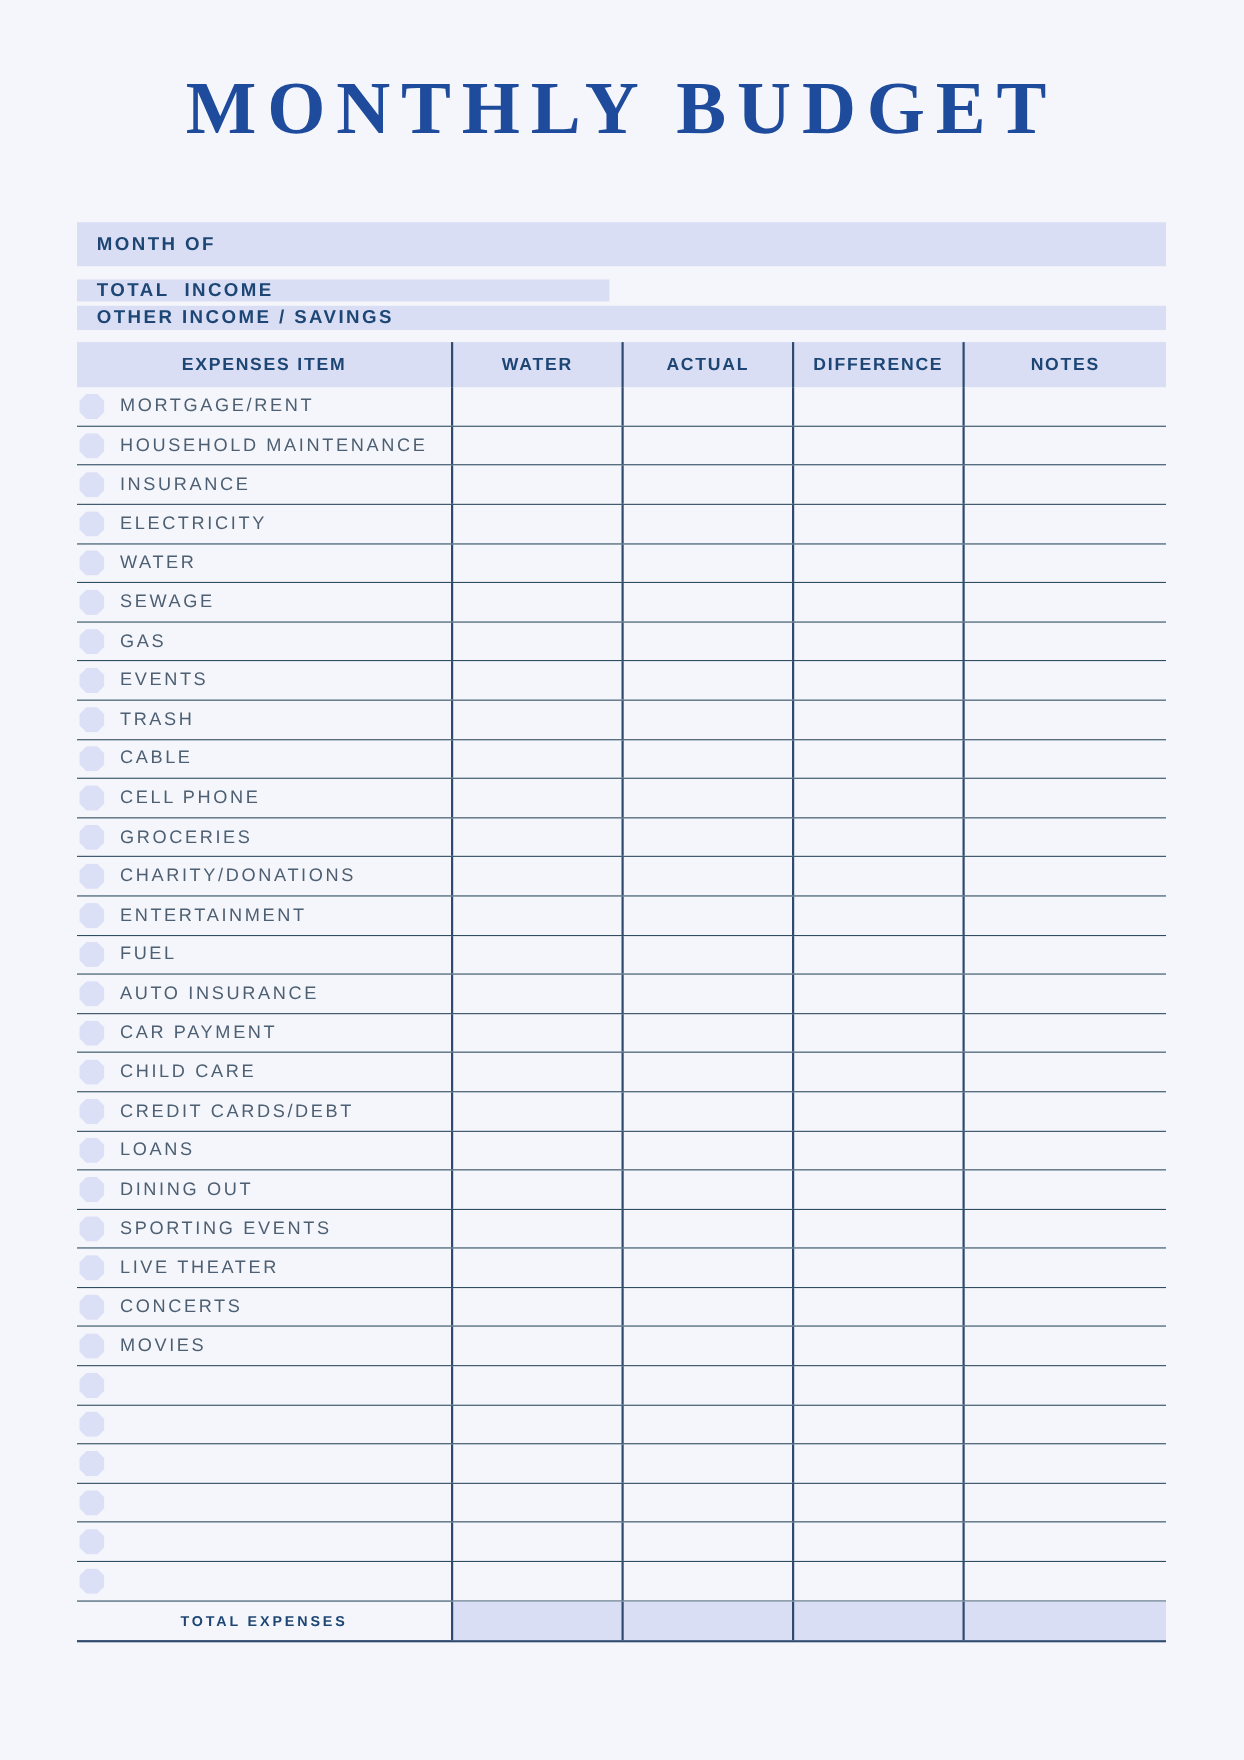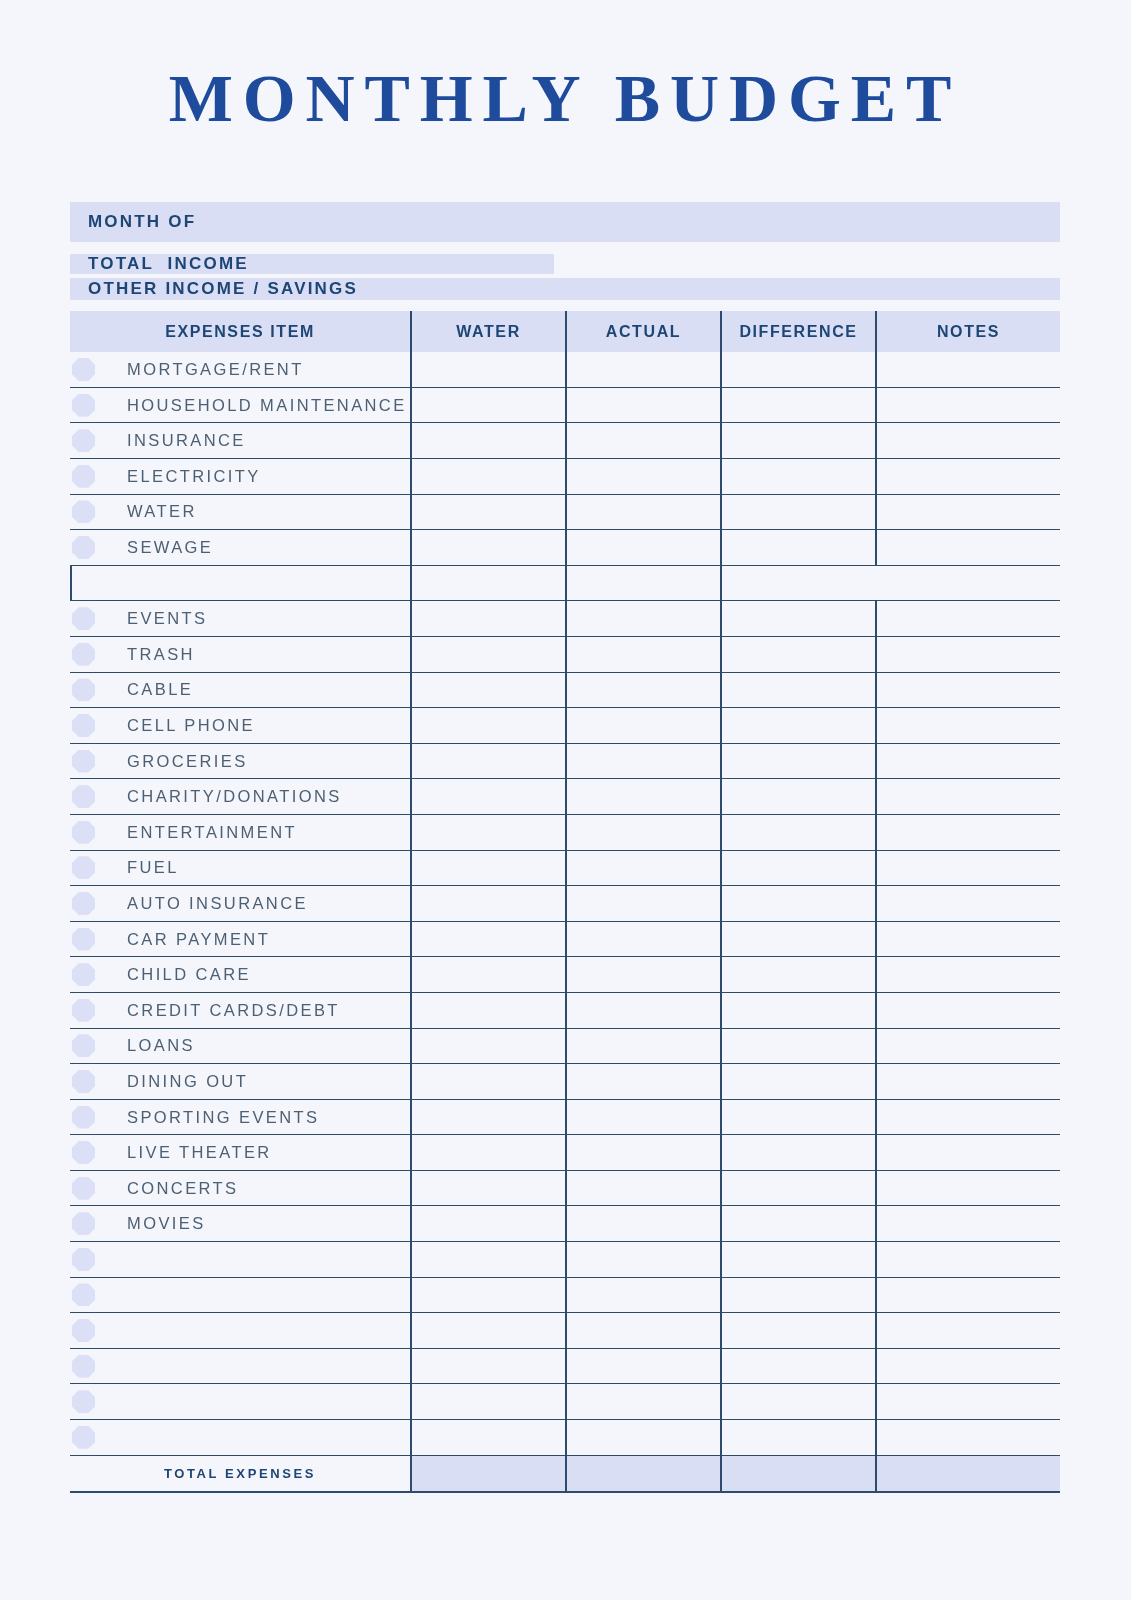--- a/index.html
+++ b/index.html
@@ -79,21 +79,21 @@
   }
   .cell{min-width:0;}
   .cell.v{border-left:2px solid var(--vline);}
   .rows .trow{
     height:35.6px;
     border-bottom:1.5px solid var(--hline);
   }
   .label-cell{
     display:flex;
     align-items:center;
-    gap:32px;
+    gap:14px;
     padding-left:2px;
   }
   .bullet{
     width:23px;height:23px;
     flex:0 0 23px;
     background:var(--lav-bullet);
     clip-path:polygon(29% 0,71% 0,100% 29%,100% 71%,71% 100%,29% 100%,0 71%,0 29%);
   }
   .item-label{
     font-size:16.5px;
@@ -212,20 +212,24 @@
       <span class="bullet"></span>
       <span class="item-label">SEWAGE</span>
     </div>
     <div class="cell v"></div>
     <div class="cell v"></div>
     <div class="cell v"></div>
     <div class="cell v"></div>
   </div>
 
   <div class="trow">
+    <div class="cell label-cell">
+      <span class="bullet"></span>
+      <span class="item-label">GAS</span>
+    </div>
     <div class="cell v"></div>
     <div class="cell v"></div>
     <div class="cell v"></div>
     <div class="cell v"></div>
   </div>
 
   <div class="trow">
     <div class="cell label-cell">
       <span class="bullet"></span>
       <span class="item-label">EVENTS</span>

